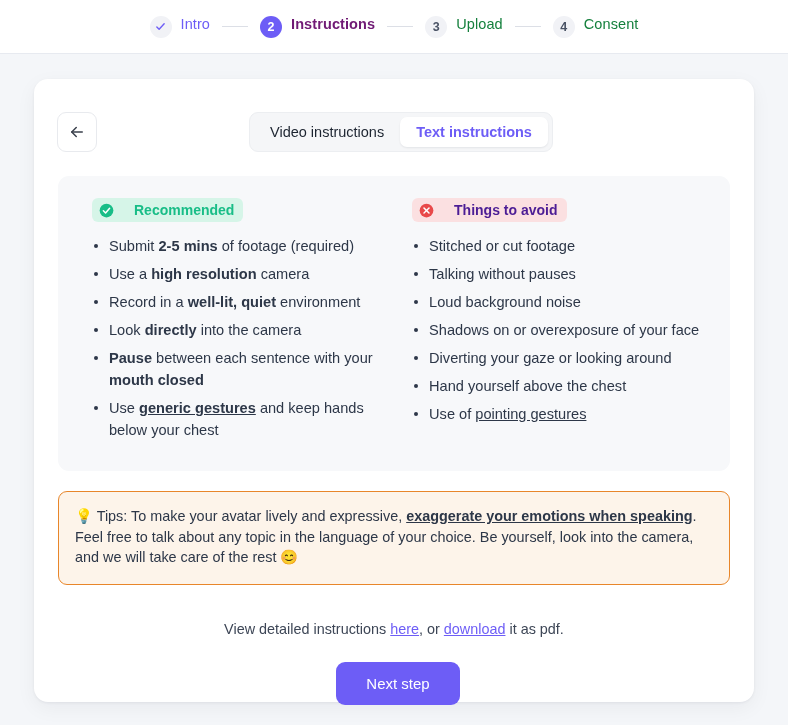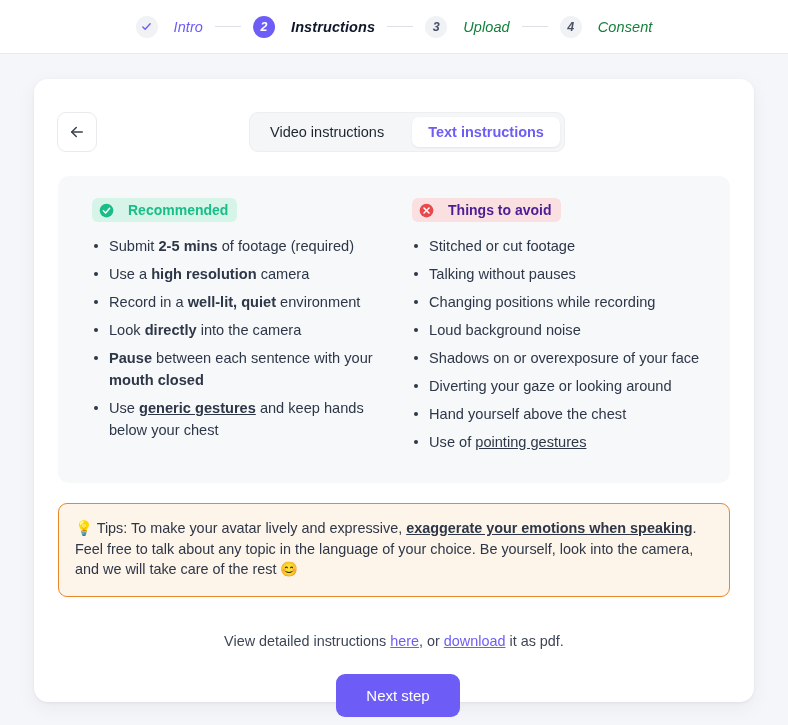--- a/index.html
+++ b/index.html
@@ -26,24 +26,23 @@
     justify-content: center;
   }
 
   .stepper {
     display: flex;
     align-items: center;
   }
 
   .step {
     display: flex;
-    align-items: center;
-    gap: 16px;
-    cursor: pointer;
-    font-style: italic;
+    align-items: flex-start;
+    gap: 9px;
+    cursor: pointer;
   }
 
   .step-circle {
     width: 22px;
     height: 22px;
     border-radius: 50%;
     display: flex;
     align-items: center;
     justify-content: center;
     font-size: 12.5px;
@@ -62,21 +61,21 @@
   .step-circle.pending {
     background: #f1f2f6;
     color: #4a5365;
   }
 
   .step-label {
     font-size: 14.5px;
     letter-spacing: .1px;
   }
   .step-label.done { color: #6d5df6; }
-  .step-label.active { color: #0f172a; font-weight: 700; }
+  .step-label.active { color: #701a75; font-weight: 700; }
   .step-label.pending { color: #15803d; }
 
   .step-connector {
     width: 26px;
     height: 1.5px;
     background: #dcdfe6;
     margin: 0 12px;
   }
 
   .check-glyph {
@@ -121,21 +120,21 @@
 
   .tabs {
     position: absolute;
     left: 215px;
     top: 33px;
     display: flex;
     background: #f5f6f8;
     border: 1px solid #eceef1;
     border-radius: 9px;
     padding: 4px;
-    gap: 12px;
+    gap: 0;
   }
 
   .tab {
     font-size: 14.5px;
     padding: 7px 16px;
     border-radius: 7px;
     cursor: pointer;
     white-space: nowrap;
     color: #1c2430;
     background: transparent;
@@ -160,21 +159,21 @@
     gap: 22px;
   }
 
   .panel-col { width: 50%; }
   .panel-col.left { padding-left: 10px; }
   .panel-col.right { padding-left: 7px; }
 
   .badge {
     display: inline-flex;
     align-items: center;
-    gap: 14px;
+    gap: 20px;
     border-radius: 6px;
     padding: 4px 9px 4px 7px;
     font-size: 14px;
     font-weight: 700;
     justify-content: center;
   }
 
   .badge.good {
     background: #d6f5e8;
     color: #18bd87;
@@ -345,21 +344,20 @@
             <circle cx="12" cy="12" r="11" fill="#e8494a"></circle>
             <line x1="8" y1="8" x2="16" y2="16" stroke="#ffffff" stroke-width="2.4" stroke-linecap="round"></line>
             <line x1="16" y1="8" x2="8" y2="16" stroke="#ffffff" stroke-width="2.4" stroke-linecap="round"></line>
           </svg>
         </span>
         <span>Things to avoid</span>
       </div>
       <ul class="tips-list" id="avoid-list">
           <li>Stitched or cut footage</li>
           <li>Talking without pauses</li>
-          <li>Changing positions while recording</li>
           <li>Loud background noise</li>
           <li>Shadows on or overexposure of your face</li>
           <li>Diverting your gaze or looking around</li>
           <li>Hand yourself above the chest</li>
           <li>Use of <span class="uline">pointing gestures</span></li>
         </ul>
     </div>
   </div>
 
   <div class="callout" id="callout">💡 Tips: To make your avatar lively and expressive, <u>exaggerate your emotions when speaking</u>. Feel free to talk about any topic in the language of your choice. Be yourself, look into the camera, and we will take care of the rest 😊</div>

